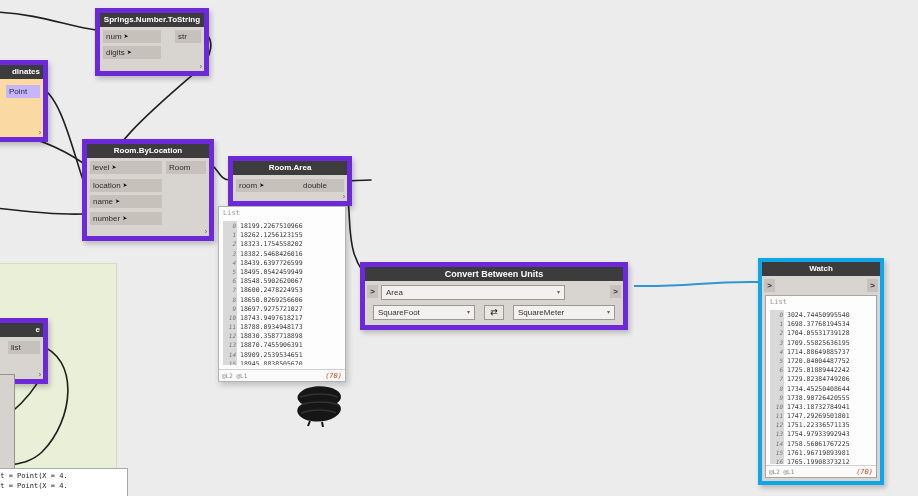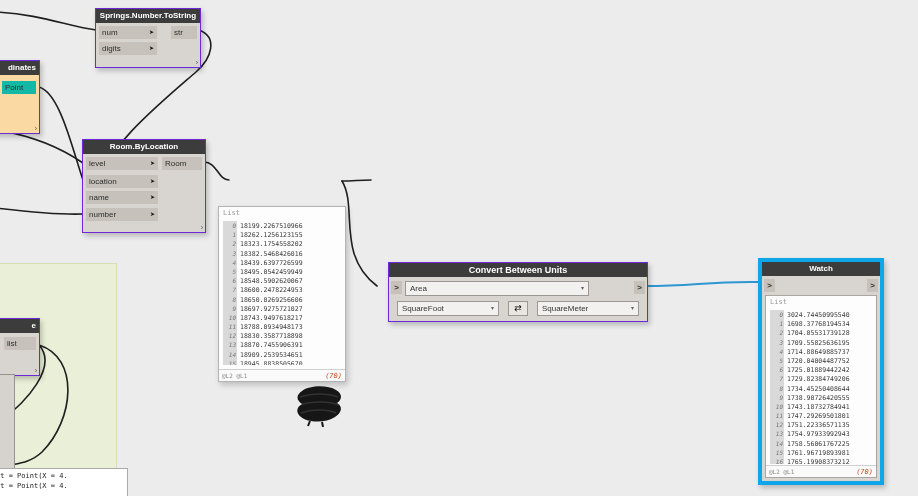--- a/index.html
+++ b/index.html
@@ -3,32 +3,32 @@
 <meta charset="utf-8">
 <style>
   html,body{margin:0;padding:0;background:#ececec;}
   #canvas{position:relative;width:918px;height:496px;background:#ececec;overflow:hidden;
           font-family:"Liberation Sans",sans-serif;}
   
   .group{position:absolute;background:#e9f0d7;border:1px solid #d4e0b4;z-index:0;}
   
   #wires{position:absolute;left:0;top:0;z-index:1;}
   
-  .node{position:absolute;border:1px solid #6d28d9;box-shadow:2px 3px 5px rgba(0,0,0,.22);z-index:2;background:#d8d4cf;}
+  .node{position:absolute;border:5px solid #6d28d9;box-shadow:2px 3px 5px rgba(0,0,0,.22);z-index:2;background:#d8d4cf;}
   .node.selected{border:4px solid #0ea5e9;}
   .nhead{background:#3c3c3c;color:#fff;font-size:8px;font-weight:bold;text-align:center;
          height:14px;line-height:14px;white-space:nowrap;overflow:hidden;padding:0 3px;}
   .nhead.right{text-align:right;}
   .nbody{background:#d8d4cf;position:relative;}
   .nbody.orange{background:#fbd9a2;}
   .inport,.outport{position:absolute;background:#c6c1ba;height:13px;line-height:13px;
          font-size:8px;color:#2d2d2d;padding:0 3px;white-space:nowrap;}
-  .inport{left:3px;display:flex;justify-content:space-between;align-items:center;gap:2px;}
+  .inport{left:3px;display:flex;justify-content:flex-start;align-items:center;gap:2px;}
   .outport{right:3px;text-align:left;}
-  .orange .outport{background:#14b8a6;}
+  .orange .outport{background:#c4b5fd;}
   .arrow{font-size:6px;line-height:13px;color:#111;}
   .corner{position:absolute;right:2px;bottom:0;font-size:7px;color:#555;line-height:9px;}
   .miniport{position:absolute;width:11px;height:13px;background:#c6c1ba;font-size:8px;font-weight:bold;
          text-align:center;line-height:13px;color:#333;}
   .dd{position:absolute;height:15px;background:#f3f1ef;border:1px solid #9b9792;font-size:8px;color:#333;
       line-height:13px;padding:0 4px;display:flex;justify-content:space-between;align-items:center;box-sizing:border-box;}
   .dd .chev{font-size:6px;color:#666;}
   .swapbtn{position:absolute;height:15px;width:20px;background:#e9e6e2;border:1px solid #9b9792;
       font-size:9px;text-align:center;line-height:13px;box-sizing:border-box;}
   
@@ -116,20 +116,31 @@
       </div>
       <div class="inport" style="top:54px;width:66px">
         <span>number</span>
         <span class="arrow">➤</span>
       </div>
       <div class="outport" style="top:3px;width:34px">Room</div>
       <div class="corner">›</div>
     </div>
   </div>
 
+  <div class="node" style="left:228px;top:156px;width:114px">
+    <div class="nhead">Room.Area</div>
+    <div class="nbody" style="height:26px">
+      <div class="inport" style="top:4px;width:58px">
+        <span>room</span>
+        <span class="arrow">➤</span>
+      </div>
+      <div class="outport" style="top:4px;width:38px">double</div>
+      <div class="corner">›</div>
+    </div>
+  </div>
 
 
   <div class="preview" style="left:218px;top:206px;width:126px;height:174px">
     <div class="pv-head">List</div>
     <div class="pv-rows" style="height:147px">
 
         <div class="pv-row">
           <span class="pv-idx">0</span><span class="pv-val">18199.2267510966</span>
         </div>
 
@@ -192,21 +203,21 @@
         <div class="pv-row">
           <span class="pv-idx">15</span><span class="pv-val">18945.8838505670</span>
         </div>
       </div>
     <div class="pv-foot">
       <span class="pv-levels">@L2 @L1</span>
       <span class="pv-count">(70)</span>
     </div>
   </div>
 
-  <div class="node" style="left:388px;top:262px;width:258px">
+  <div class="node" style="left:360px;top:262px;width:258px">
     <div class="nhead" style="font-size:9px">Convert Between Units</div>
     <div class="nbody" style="height:44px">
       <div class="miniport" style="left:2px;top:4px">&gt;</div>
       <div class="dd" style="left:16px;top:4px;width:184px">
         <span>Area</span>
         <span class="chev">▾</span>
       </div>
       <div class="miniport" style="right:2px;top:4px">&gt;</div>
       <div class="dd" style="left:8px;top:24px;width:102px">
         <span>SquareFoot</span>

